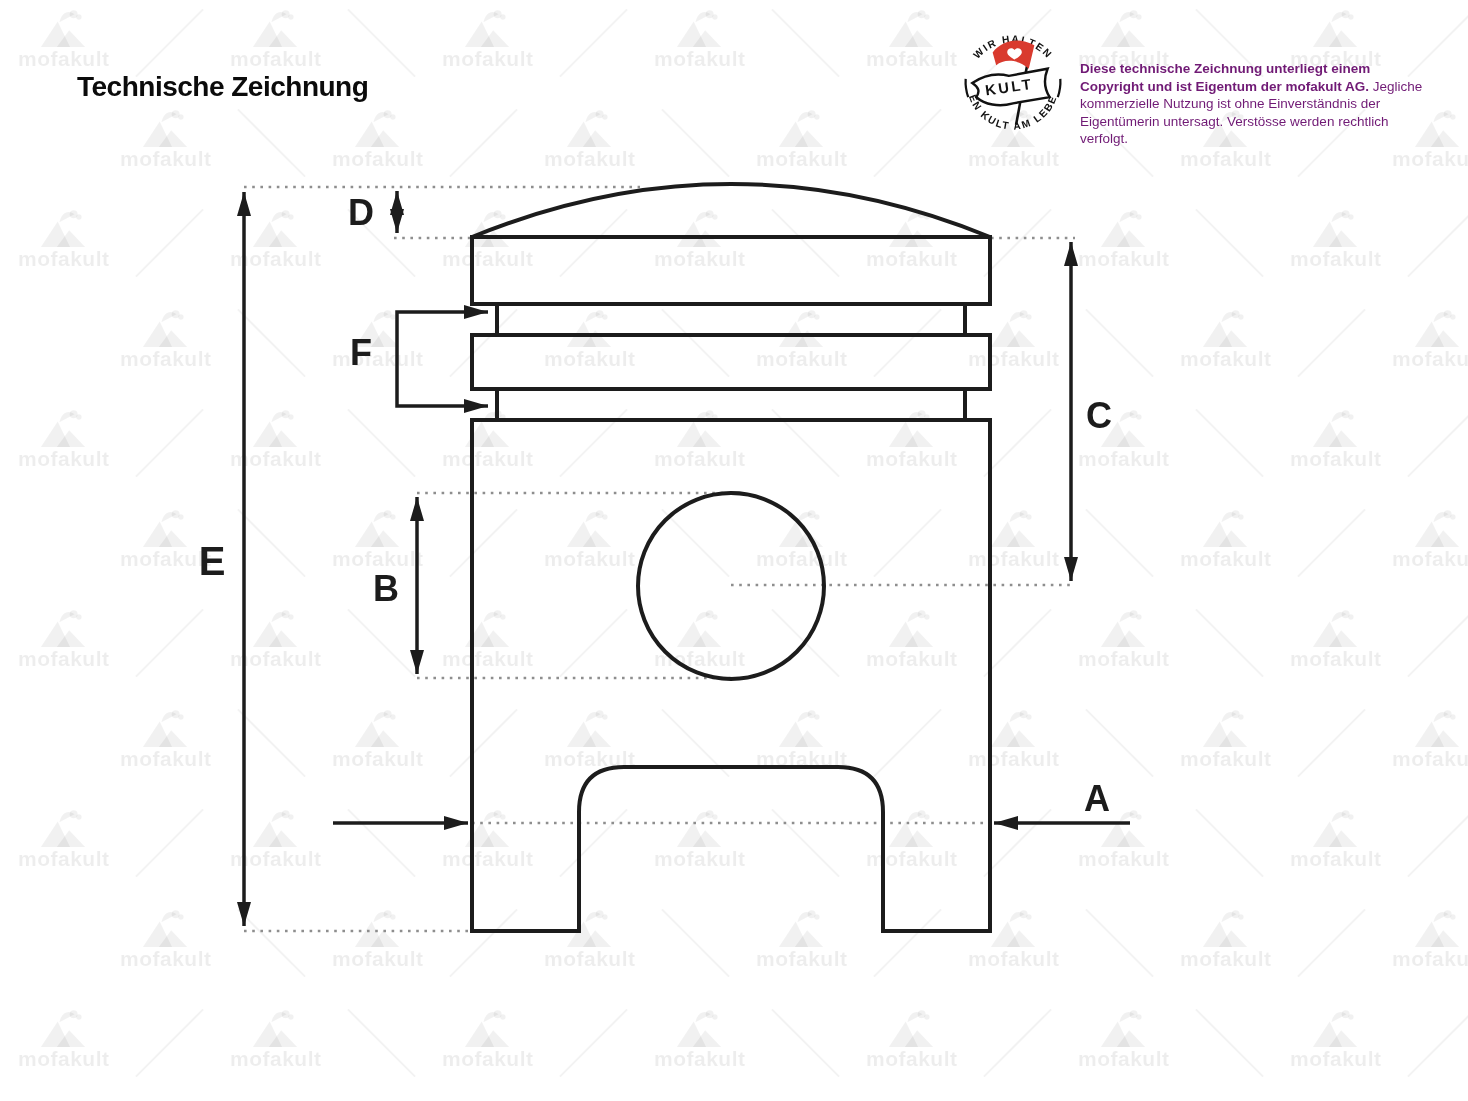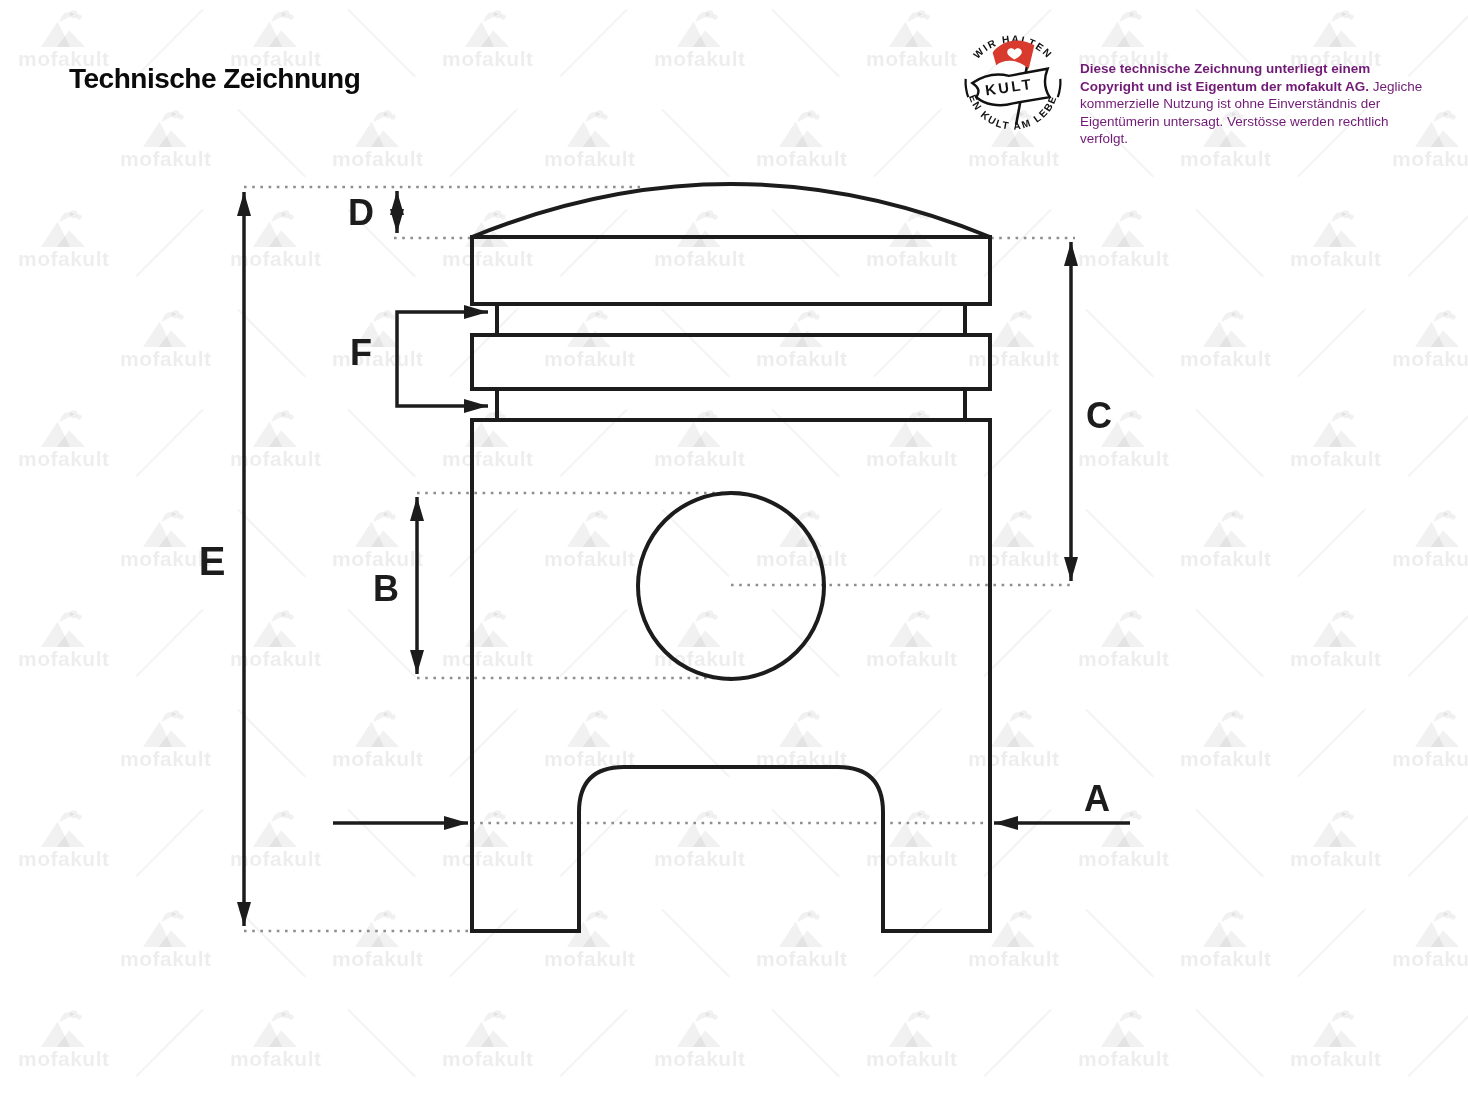--- a/index.html
+++ b/index.html
@@ -8,21 +8,21 @@
     background:#ffffff;font-family:"Liberation Sans", sans-serif;color:#111;
   }
   
   #watermark-layer{position:absolute;inset:0;z-index:0;pointer-events:none;}
   .wm-cell{position:absolute;width:90px;text-align:center;}
   .wm-text{font-size:21px;font-weight:bold;color:rgba(0,0,0,0.072);letter-spacing:0.5px;line-height:20px;}
   .wm-icon{display:block;margin:0 auto;fill:rgba(0,0,0,0.055);}
   .wm-slash{position:absolute;width:95px;height:0;border-top:2px solid rgba(0,0,0,0.05);}
   
   .page-title{
-    position:absolute;left:61px;top:55px;z-index:3;margin:8px;
+    position:absolute;left:61px;top:55px;z-index:3;margin:16px;
     font-size:28px;font-weight:800;letter-spacing:-0.5px;color:#0b0b0b;
   }
   .stamp{position:absolute;left:956px;top:28px;width:114px;height:114px;z-index:3;}
   .copyright{
     position:absolute;left:1072px;top:52px;width:352px;z-index:3;
     font-size:13.5px;line-height:17.5px;color:#701a75;margin:8px;
   }
   .copyright b{font-weight:bold;}
   
   #drawing-svg{position:absolute;inset:0;z-index:1;}

